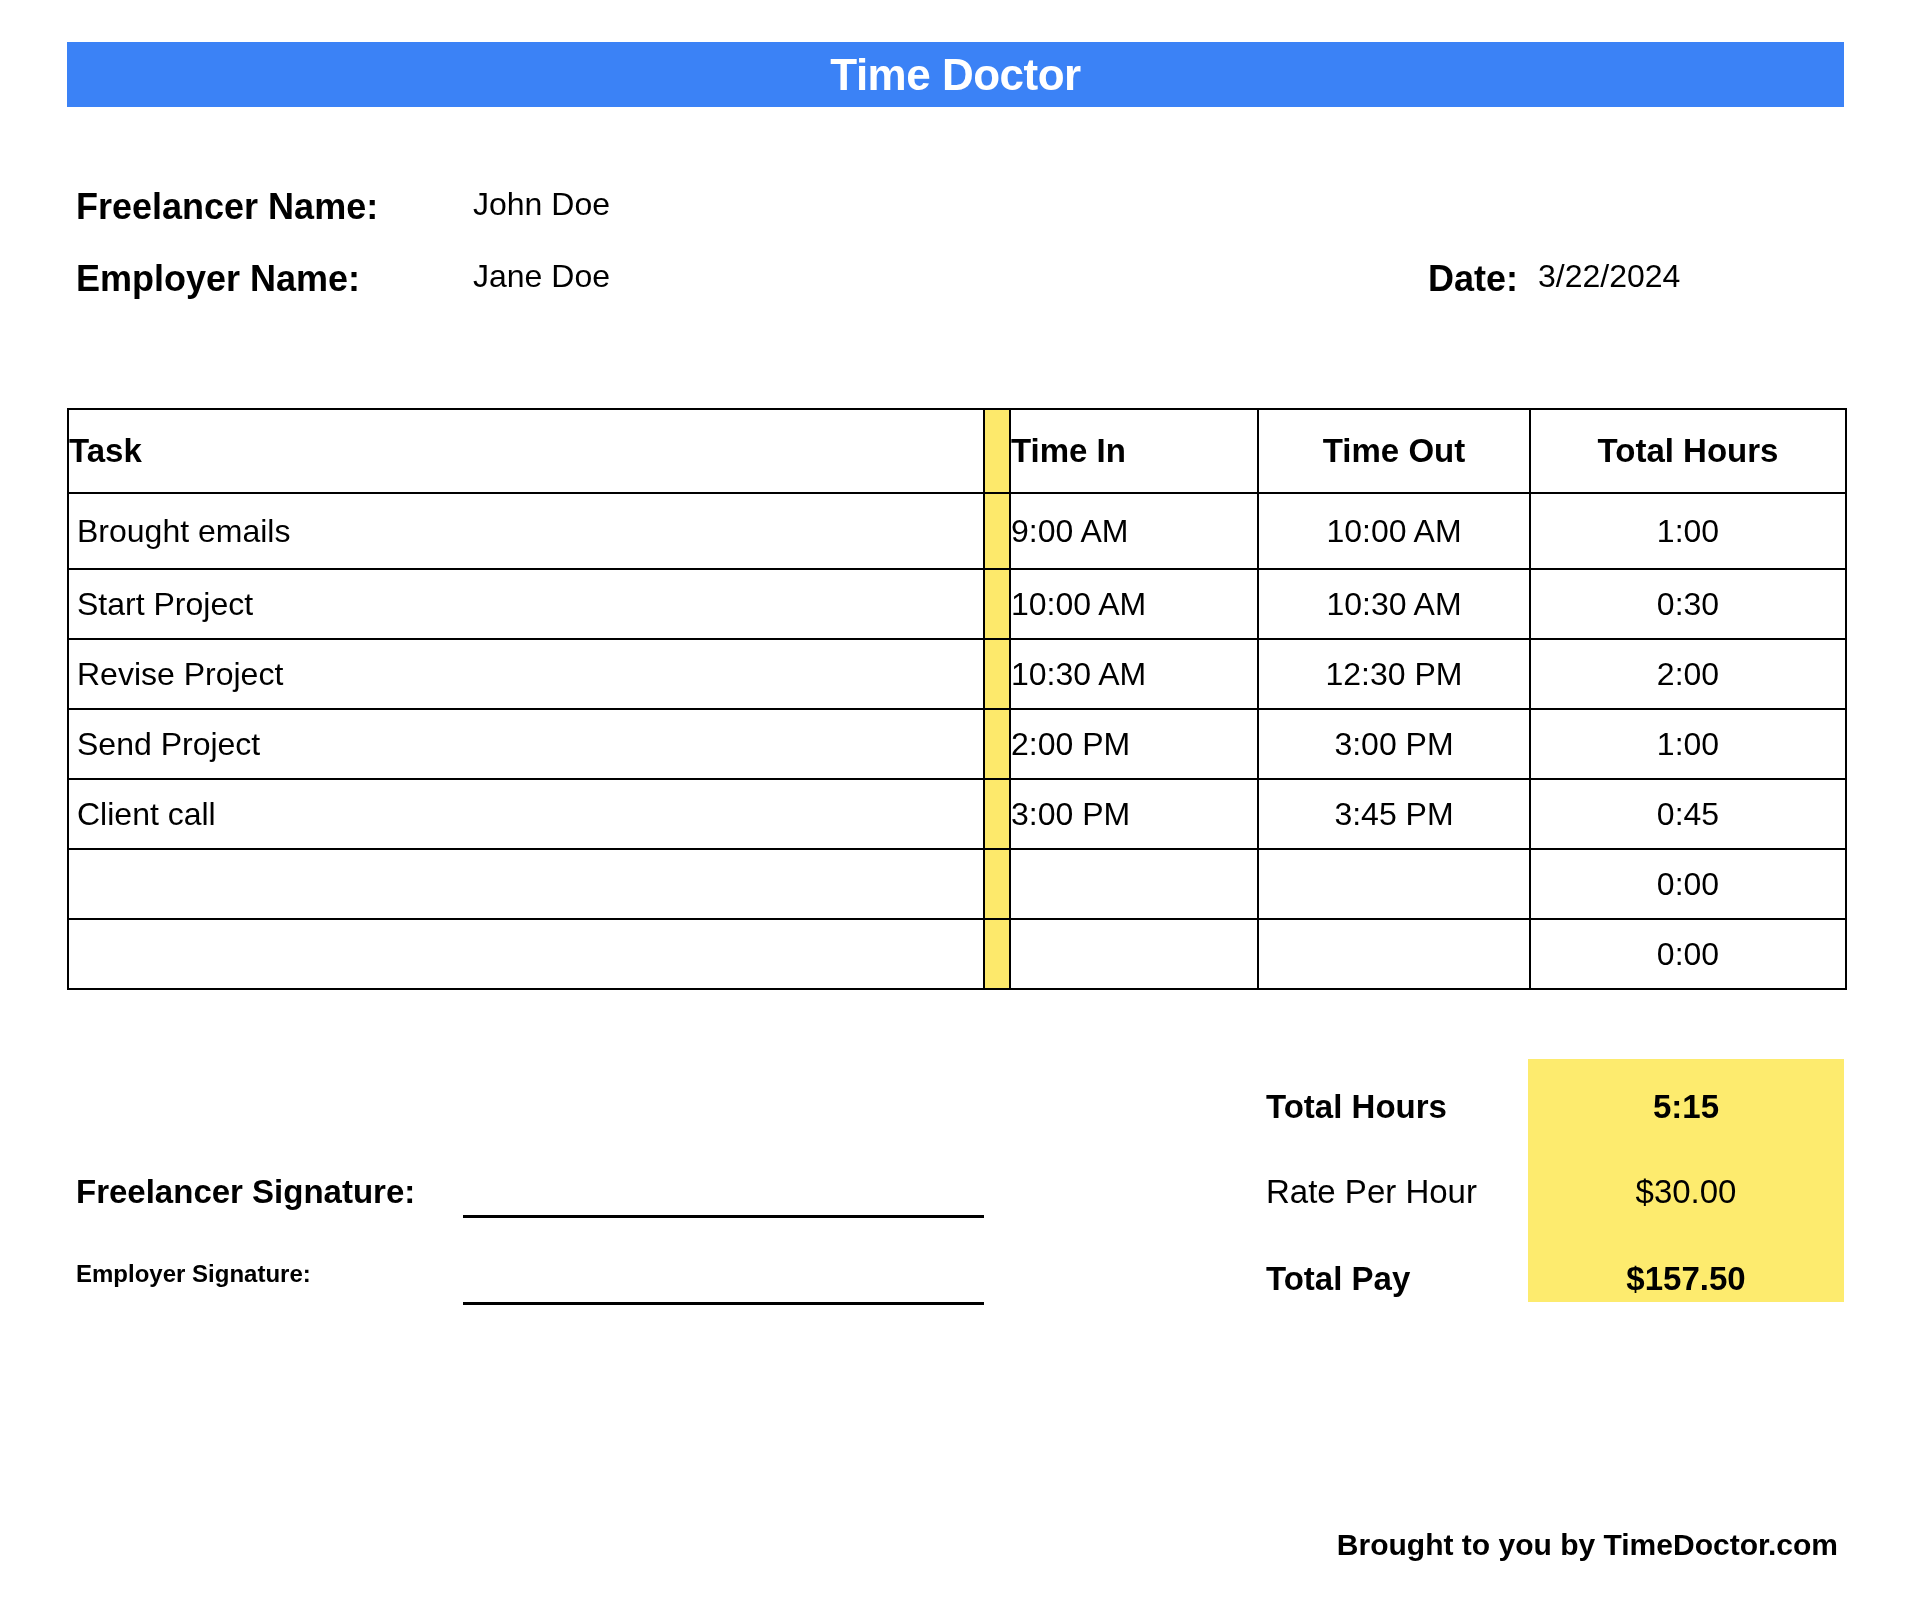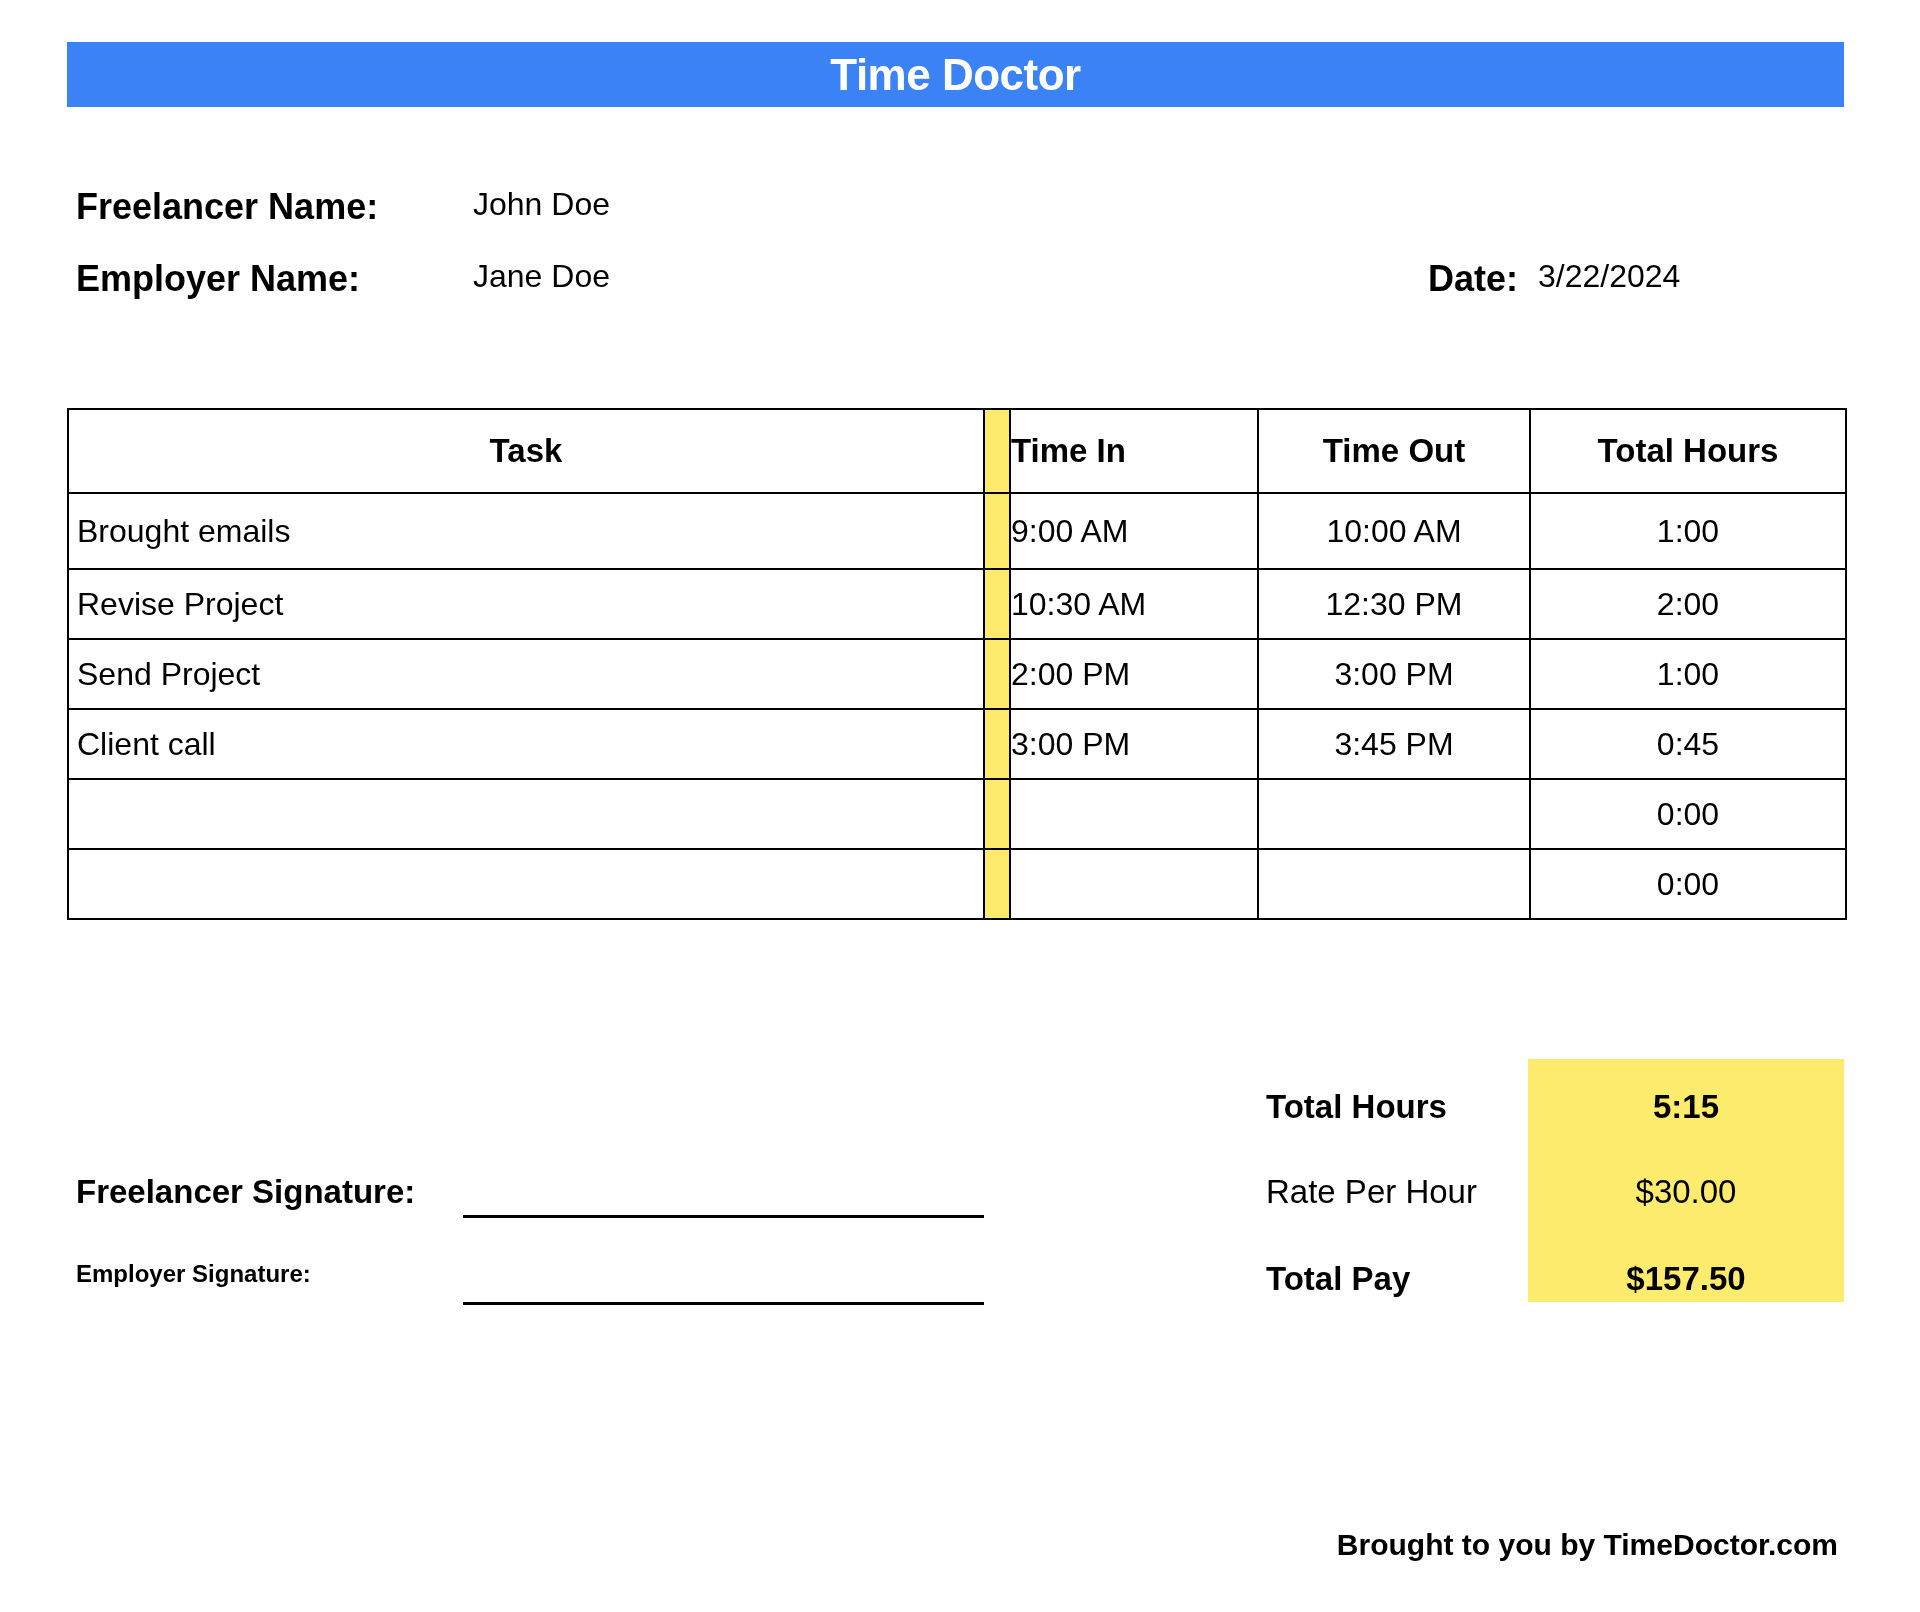--- a/index.html
+++ b/index.html
@@ -35,34 +35,41 @@
 <div class="abs lbl" style="left:76px;top:186px;">Freelancer Name:</div>
 <div class="abs val" style="left:473px;top:186px;">John Doe</div>
 <div class="abs lbl" style="left:76px;top:258px;">Employer Name:</div>
 <div class="abs val" style="left:473px;top:258px;">Jane Doe</div>
 <div class="abs lbl" style="left:1428px;top:258px;">Date:</div>
 <div class="abs val" style="left:1538px;top:258px;">3/22/2024</div>
 
 <table class="ts">
   <thead>
     <tr>
-      <th class="c-task" style="text-align:center">Task</th>
+      <th class="c-task" style="text-align:left">Task</th>
       <th class="c-sep"></th>
       <th class="c-in">Time In</th>
       <th class="c-out">Time Out</th>
       <th class="c-tot">Total Hours</th>
     </tr>
   </thead>
   <tbody>
     <tr style="height:76px">
       <td class="c-task"><span>Brought emails</span></td>
       <td class="c-sep"></td>
       <td class="c-in">9:00 AM</td>
       <td class="c-out">10:00 AM</td>
       <td class="c-tot">1:00</td>
+    </tr>
+    <tr>
+      <td class="c-task"><span>Start Project</span></td>
+      <td class="c-sep"></td>
+      <td class="c-in">10:00 AM</td>
+      <td class="c-out">10:30 AM</td>
+      <td class="c-tot">0:30</td>
     </tr>
     <tr>
       <td class="c-task"><span>Revise Project</span></td>
       <td class="c-sep"></td>
       <td class="c-in">10:30 AM</td>
       <td class="c-out">12:30 PM</td>
       <td class="c-tot">2:00</td>
     </tr>
     <tr>
       <td class="c-task"><span>Send Project</span></td>

